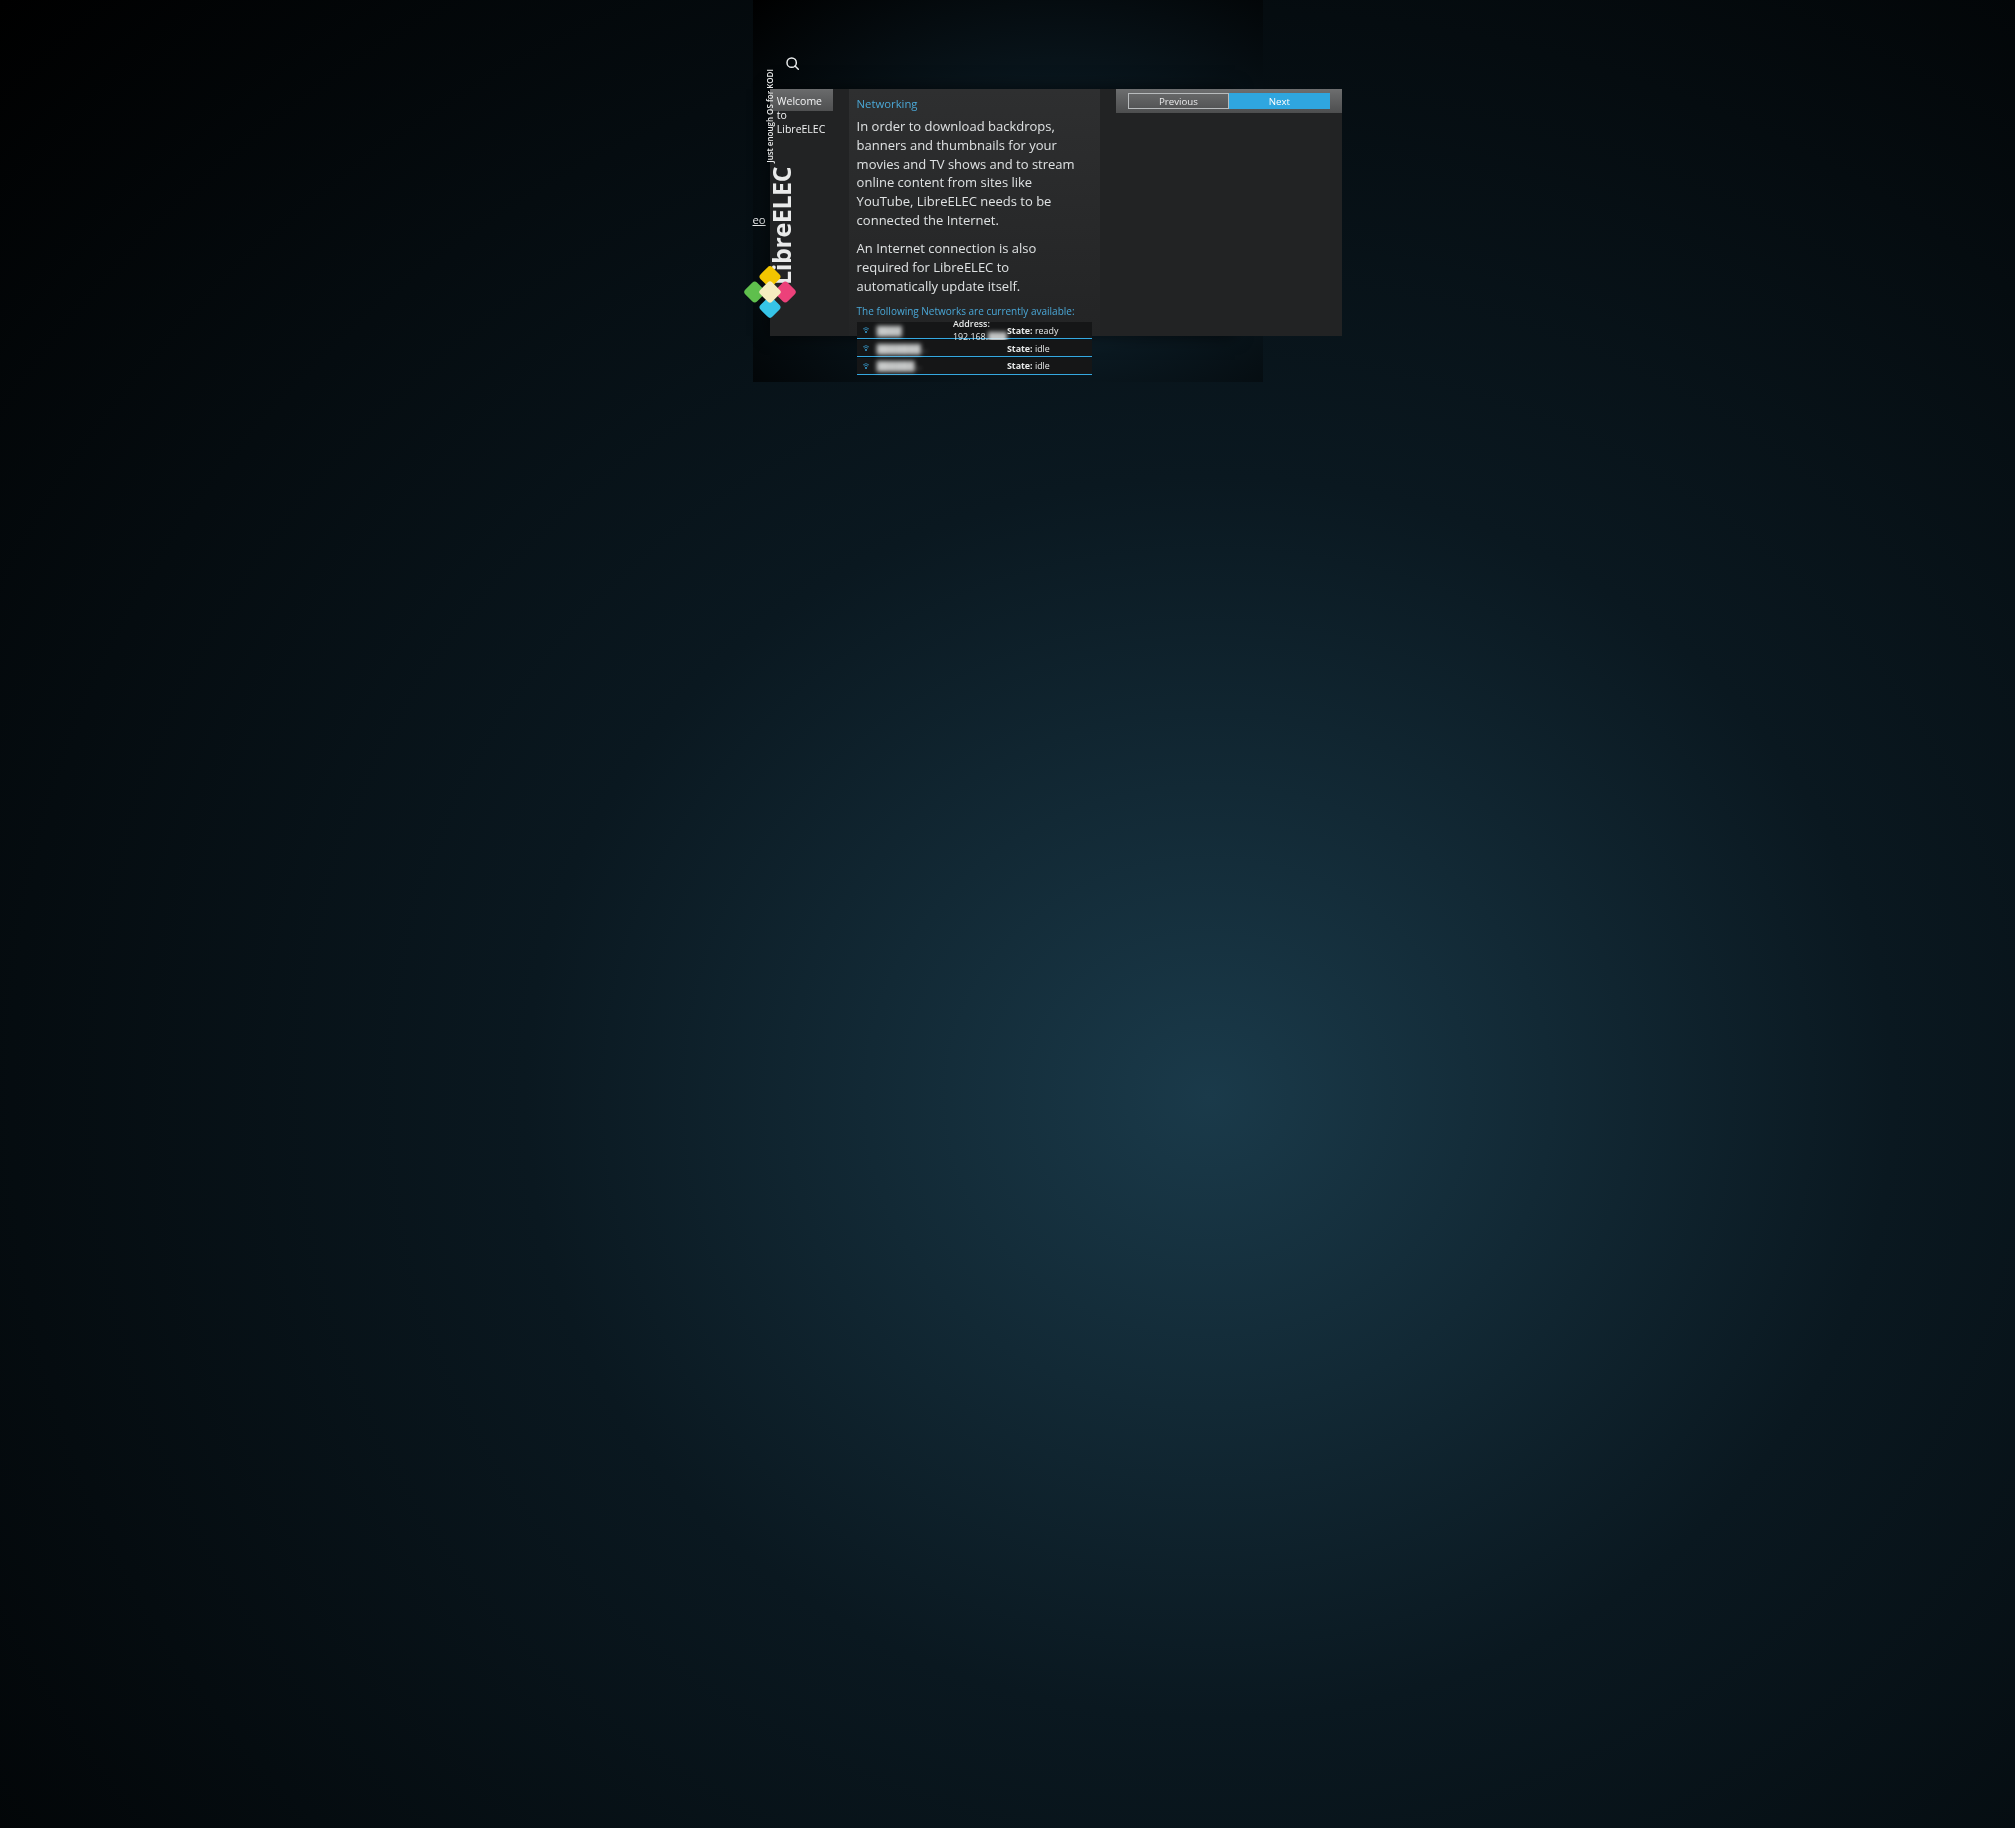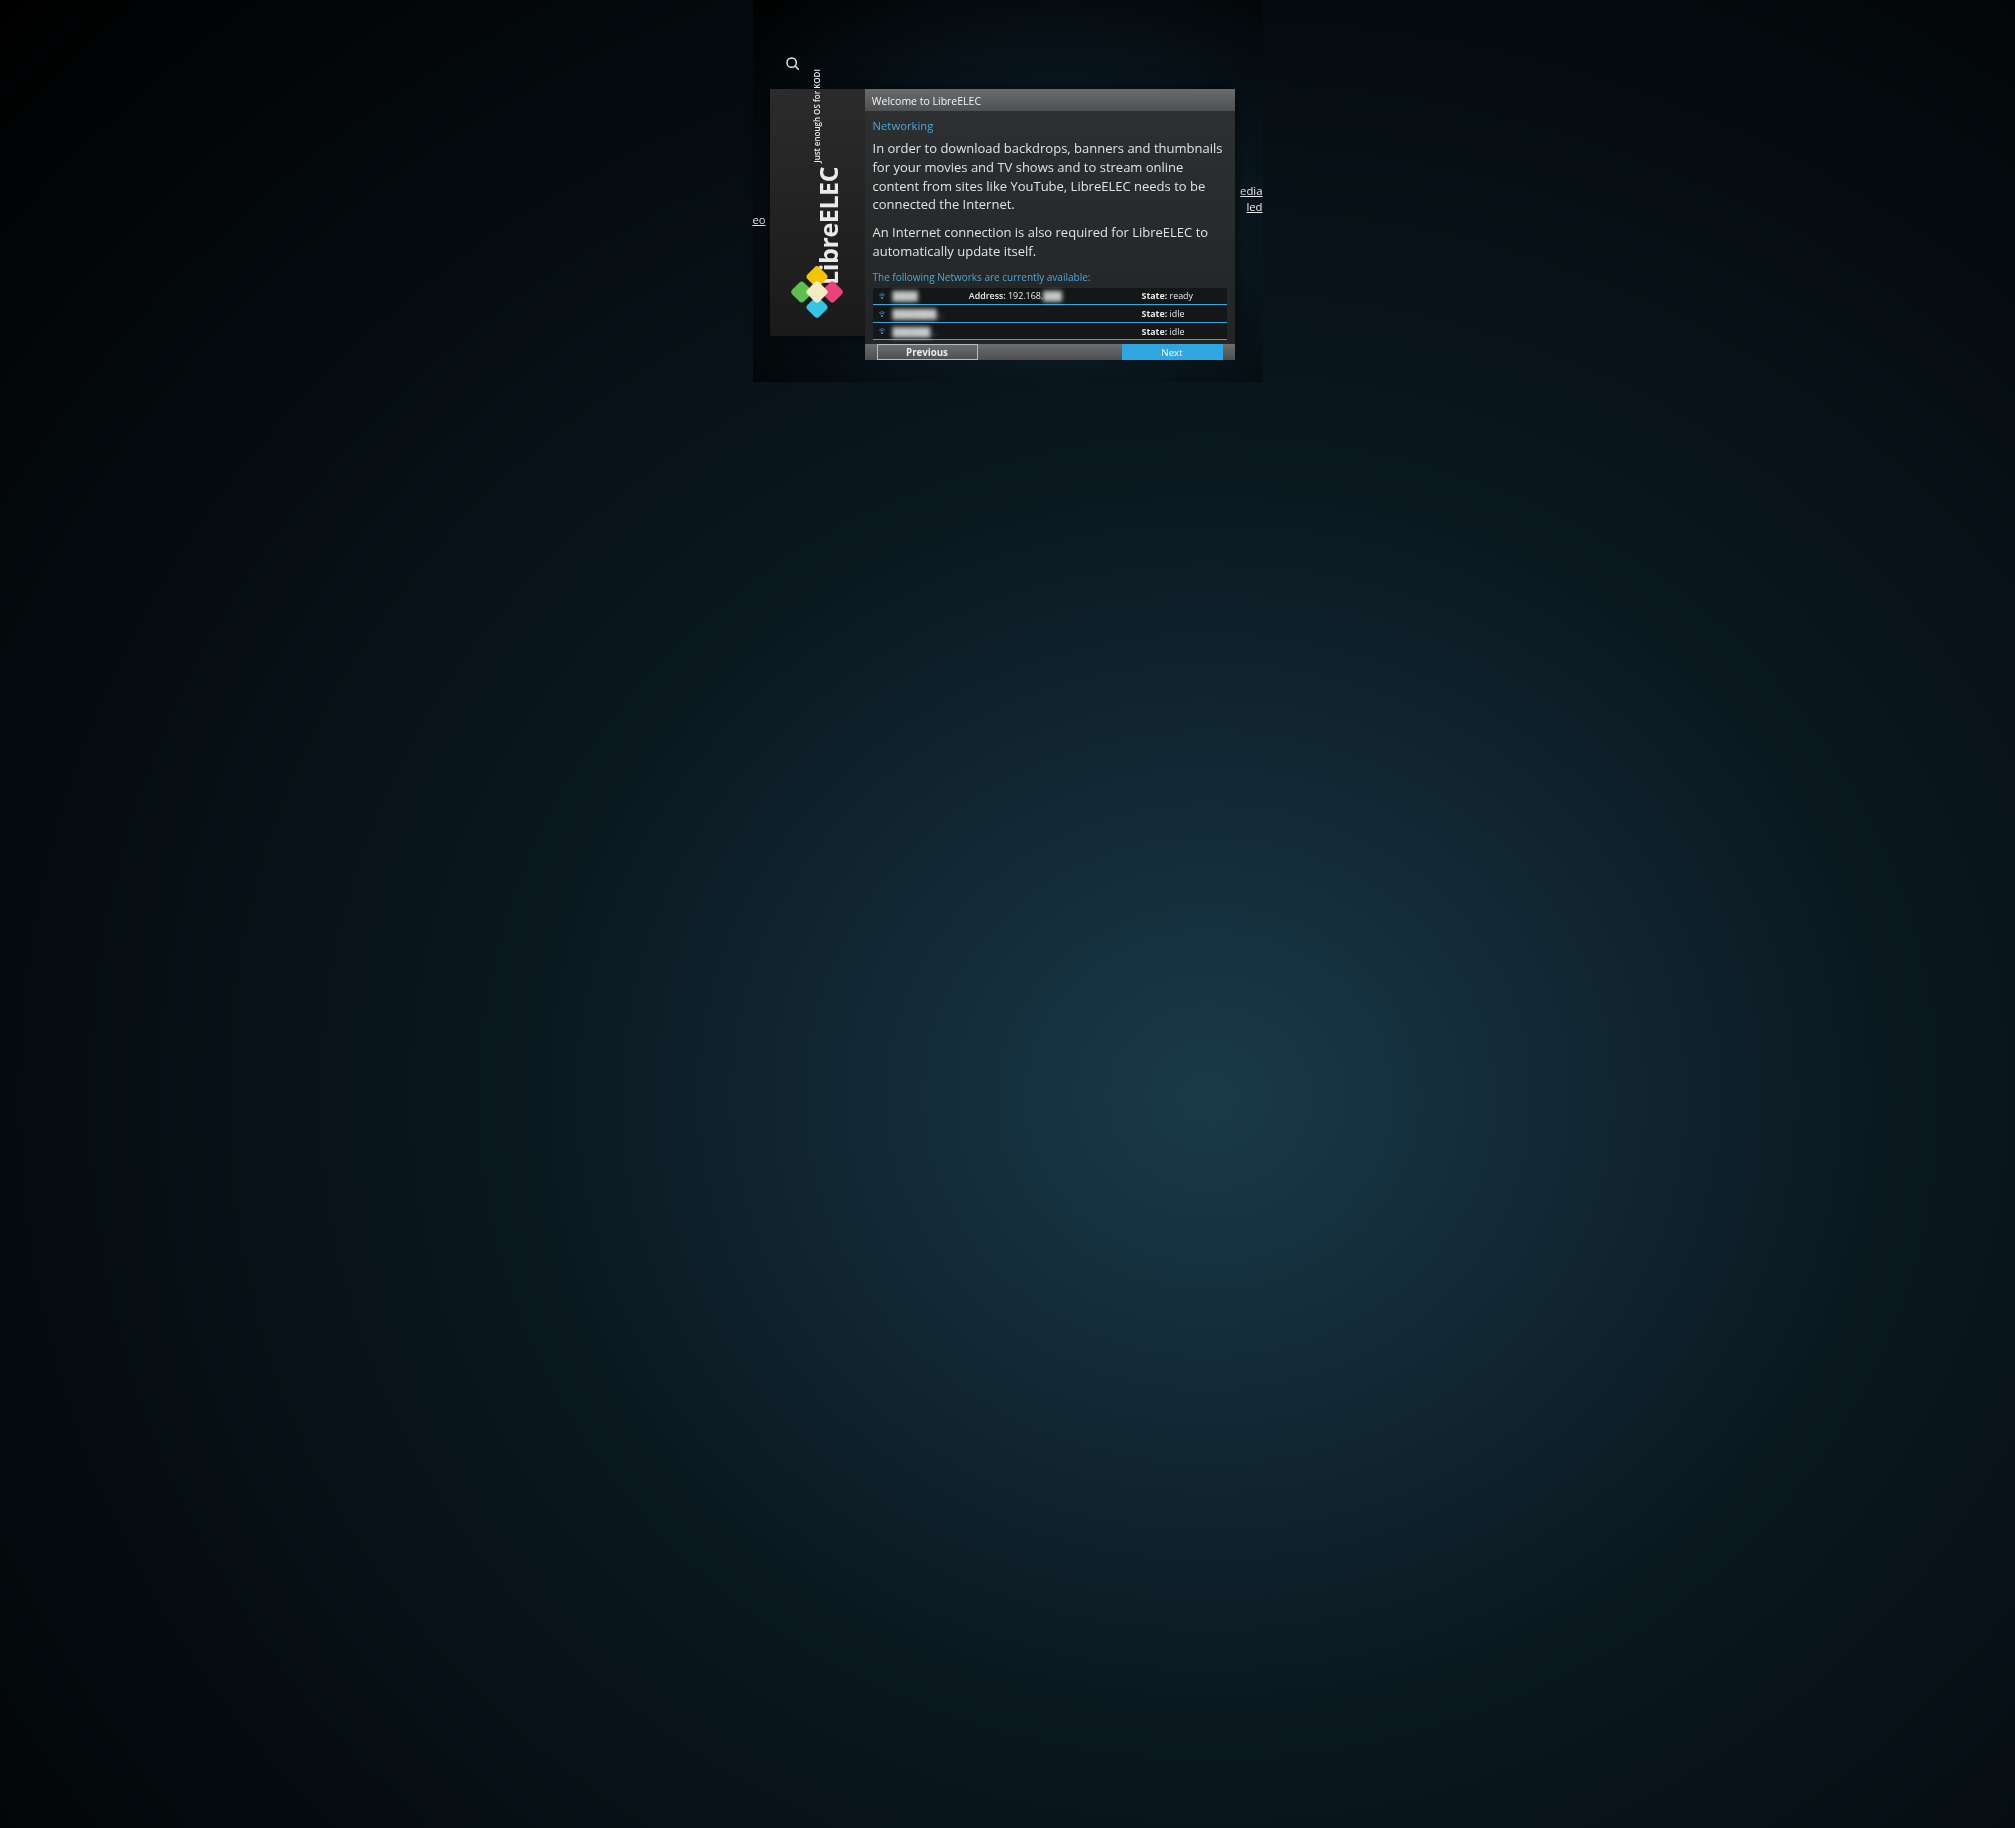--- a/index.html
+++ b/index.html
@@ -71,22 +71,23 @@
     align-self: center;
   }
   .side-logo {
     position: absolute;
     bottom: 12px; left: 50%;
     transform: translateX(-50%);
   }
   .main-panel {
     flex: 1;
     display: flex;
-    flex-direction: column;
+    flex-direction: row;
     background: #222324;
+    gap: 16px;
   }
   .header-bar {
     height: 22px;
     background: linear-gradient(180deg, #6a6b6c 0%, #4f5051 100%);
     color: #f2f3f4;
     font-size: 10.5px;
     font-weight: 400;
     padding: 4.8px 7.3px;
   }
   .content {
@@ -148,21 +149,20 @@
   .btn {
     width: 101px; height: 16px;
     display: flex; align-items:center; justify-content:center;
     font-size: 9.7px;
     cursor: pointer;
   }
   .btn-prev {
     border: 0.4px solid #b8bbbd;
     color: #e9eaeb;
     background: transparent;
-    font-weight: bold;
   }
   .btn-next {
     background: #2fa6df;
     color: #fff;
     border: none;
   }
 </style>
 </head>
 <body>
 

